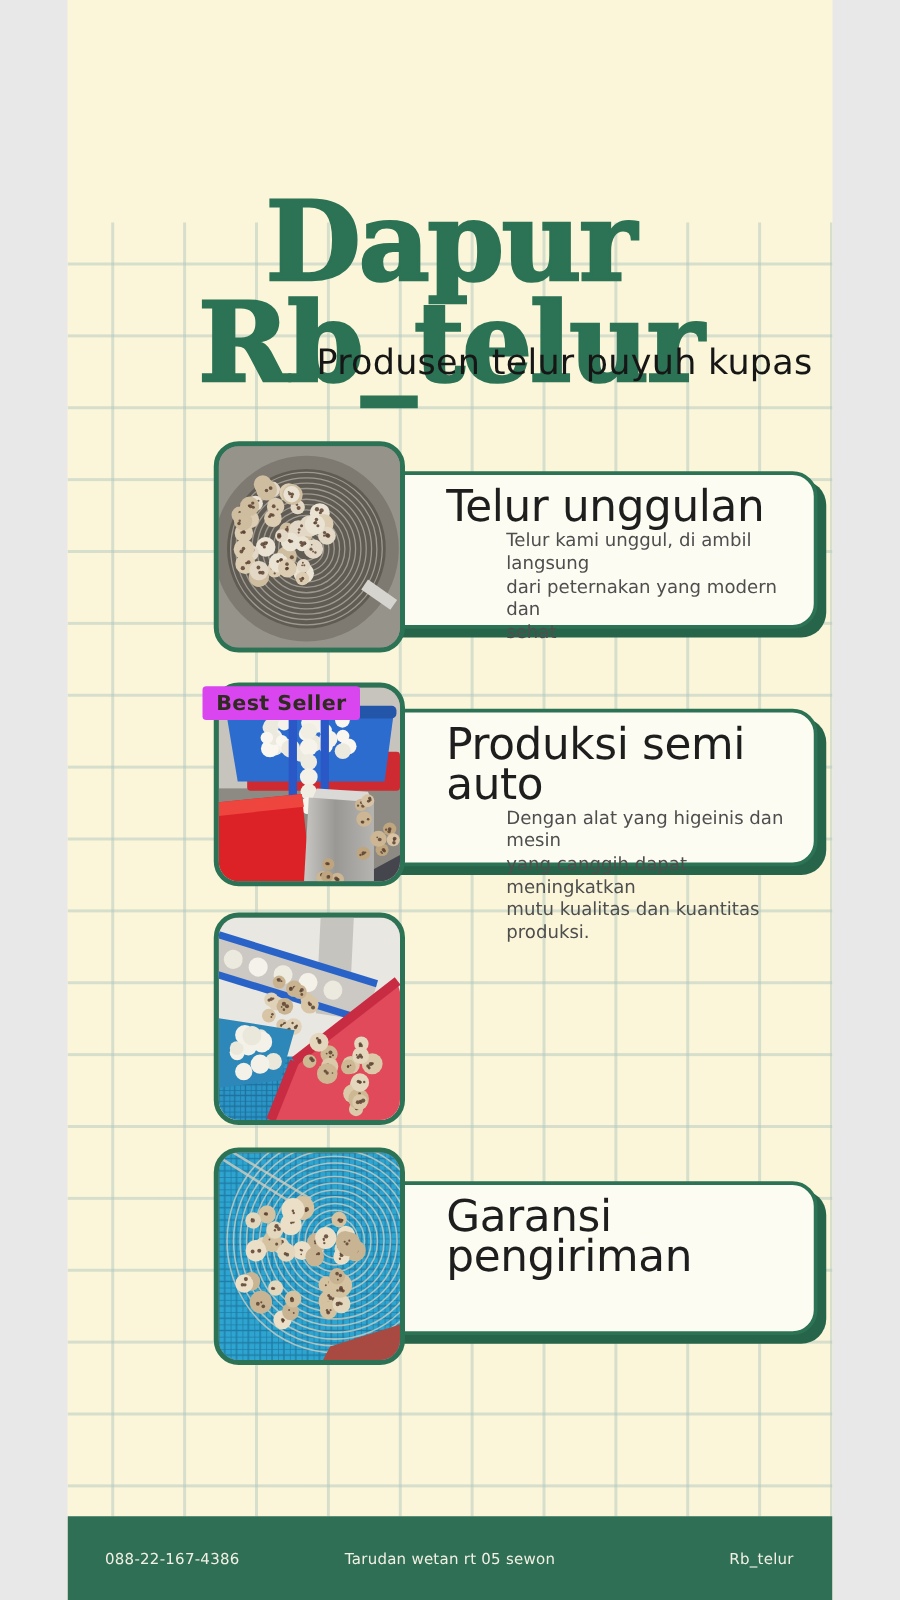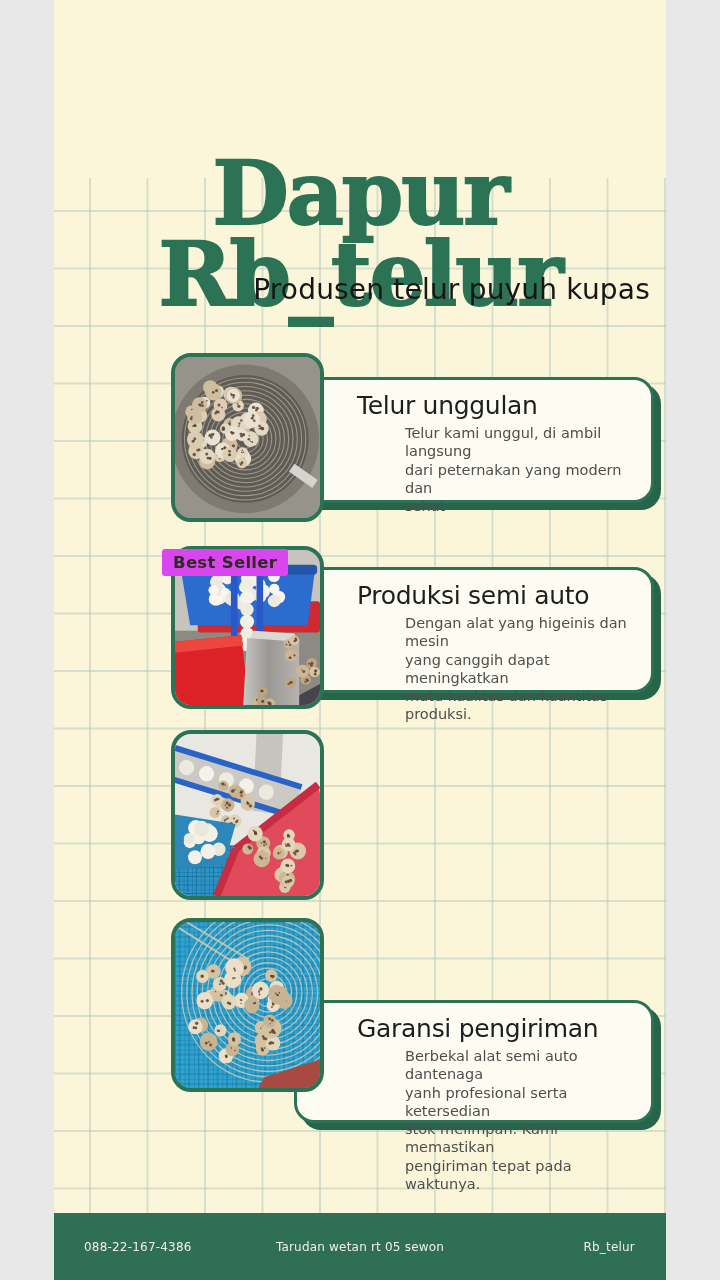--- a/index.html
+++ b/index.html
@@ -34,22 +34,22 @@
   .photo svg{display:block;width:100%;height:100%;}
   .p1{top:353px;height:169px}.p2{top:546px;height:163px}
   .p3{top:730px;height:170px}.p4{top:918px;height:174px}
   .card{
     position:absolute;left:240px;width:360px;z-index:2;box-sizing:border-box;
     background:#fdfcf2;border:3px solid #2c7254;border-radius:20px;
     box-shadow:7px 7px 0 0 #27654a;
     padding:10px 14px 8px 60px;
   }
   .c1{top:377px;height:126px}.c2{top:567px;height:126px}
-  .c3{top:755px;height:125px}.c4{top:1000px;height:123px}
-  .card-title{font-size:25px;line-height:32px;color:#1e1e1e;letter-spacing:-0.3px;font-weight:500;}
+  .c3{top:755px;height:125px}.c4{top:945px;height:123px}
+  .card-title{font-size:35px;line-height:32px;color:#1e1e1e;letter-spacing:-0.3px;font-weight:500;}
   .card-body{font-size:14.5px;line-height:18.3px;color:#4e4e4e;white-space:pre-line;margin-top:2px;margin-left:48px;}
   .badge{
     position:absolute;left:108px;top:549px;z-index:4;
     background:#d946ef;color:#2f2b21;font-weight:bold;font-size:16.5px;
     padding:4px 11px;border-radius:3px;letter-spacing:0.3px;
   }
   .footer{
     position:absolute;left:0;bottom:0;width:100%;height:67px;z-index:5;
     background:#2e6f55;color:#f2efe3;font-size:12px;letter-spacing:0.2px;
   }
@@ -732,24 +732,20 @@
           <circle cx="99.9" cy="98.6" r="1.5" fill="#5c4231" opacity="0.85"></circle>
           <circle cx="100.5" cy="103.6" r="0.7" fill="#5c4231" opacity="0.85"></circle>
           <circle cx="62.7" cy="46.7" r="9.7" fill="#ecdfc8"></circle>
           <circle cx="62.6" cy="47.5" r="1.1" fill="#5c4231" opacity="0.85"></circle>
           <circle cx="63.3" cy="49.3" r="1.0" fill="#5c4231" opacity="0.85"></circle>
         </g>
     </svg>
   </div>
   <div class="card c4">
     <div class="card-title">Garansi pengiriman</div>
-    <div class="card-body">Berbekal alat semi auto dantenaga
-yanh profesional serta ketersedian
-stok melimpah. Kami memastikan
-pengiriman tepat pada waktunya.</div>
   </div>
 
   <div class="footer">
     <span class="phone">088-22-167-4386</span>
     <span class="address">Tarudan wetan rt 05 sewon</span>
     <span class="brand">Rb_telur</span>
   </div>
 </div>
 
 </body></html>

